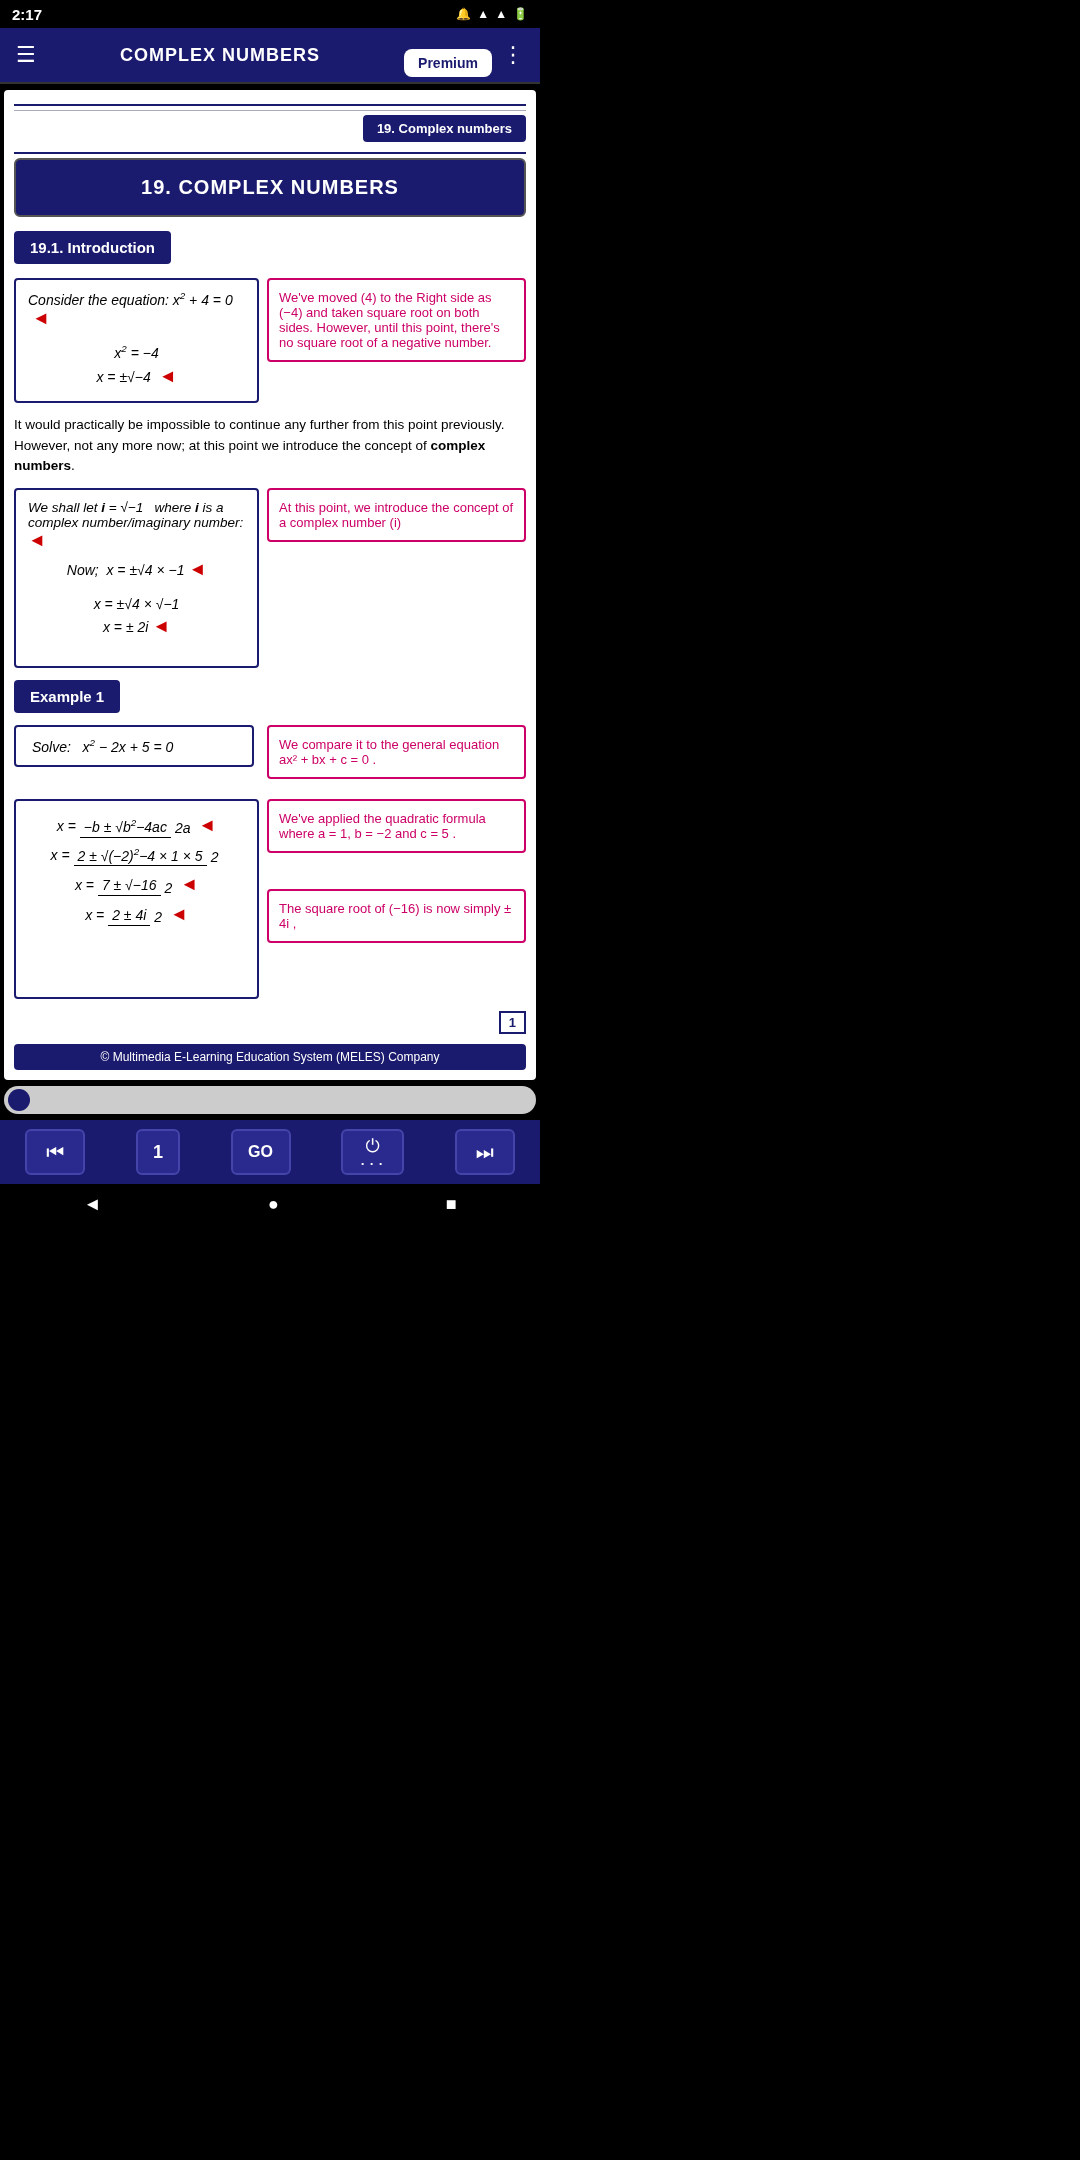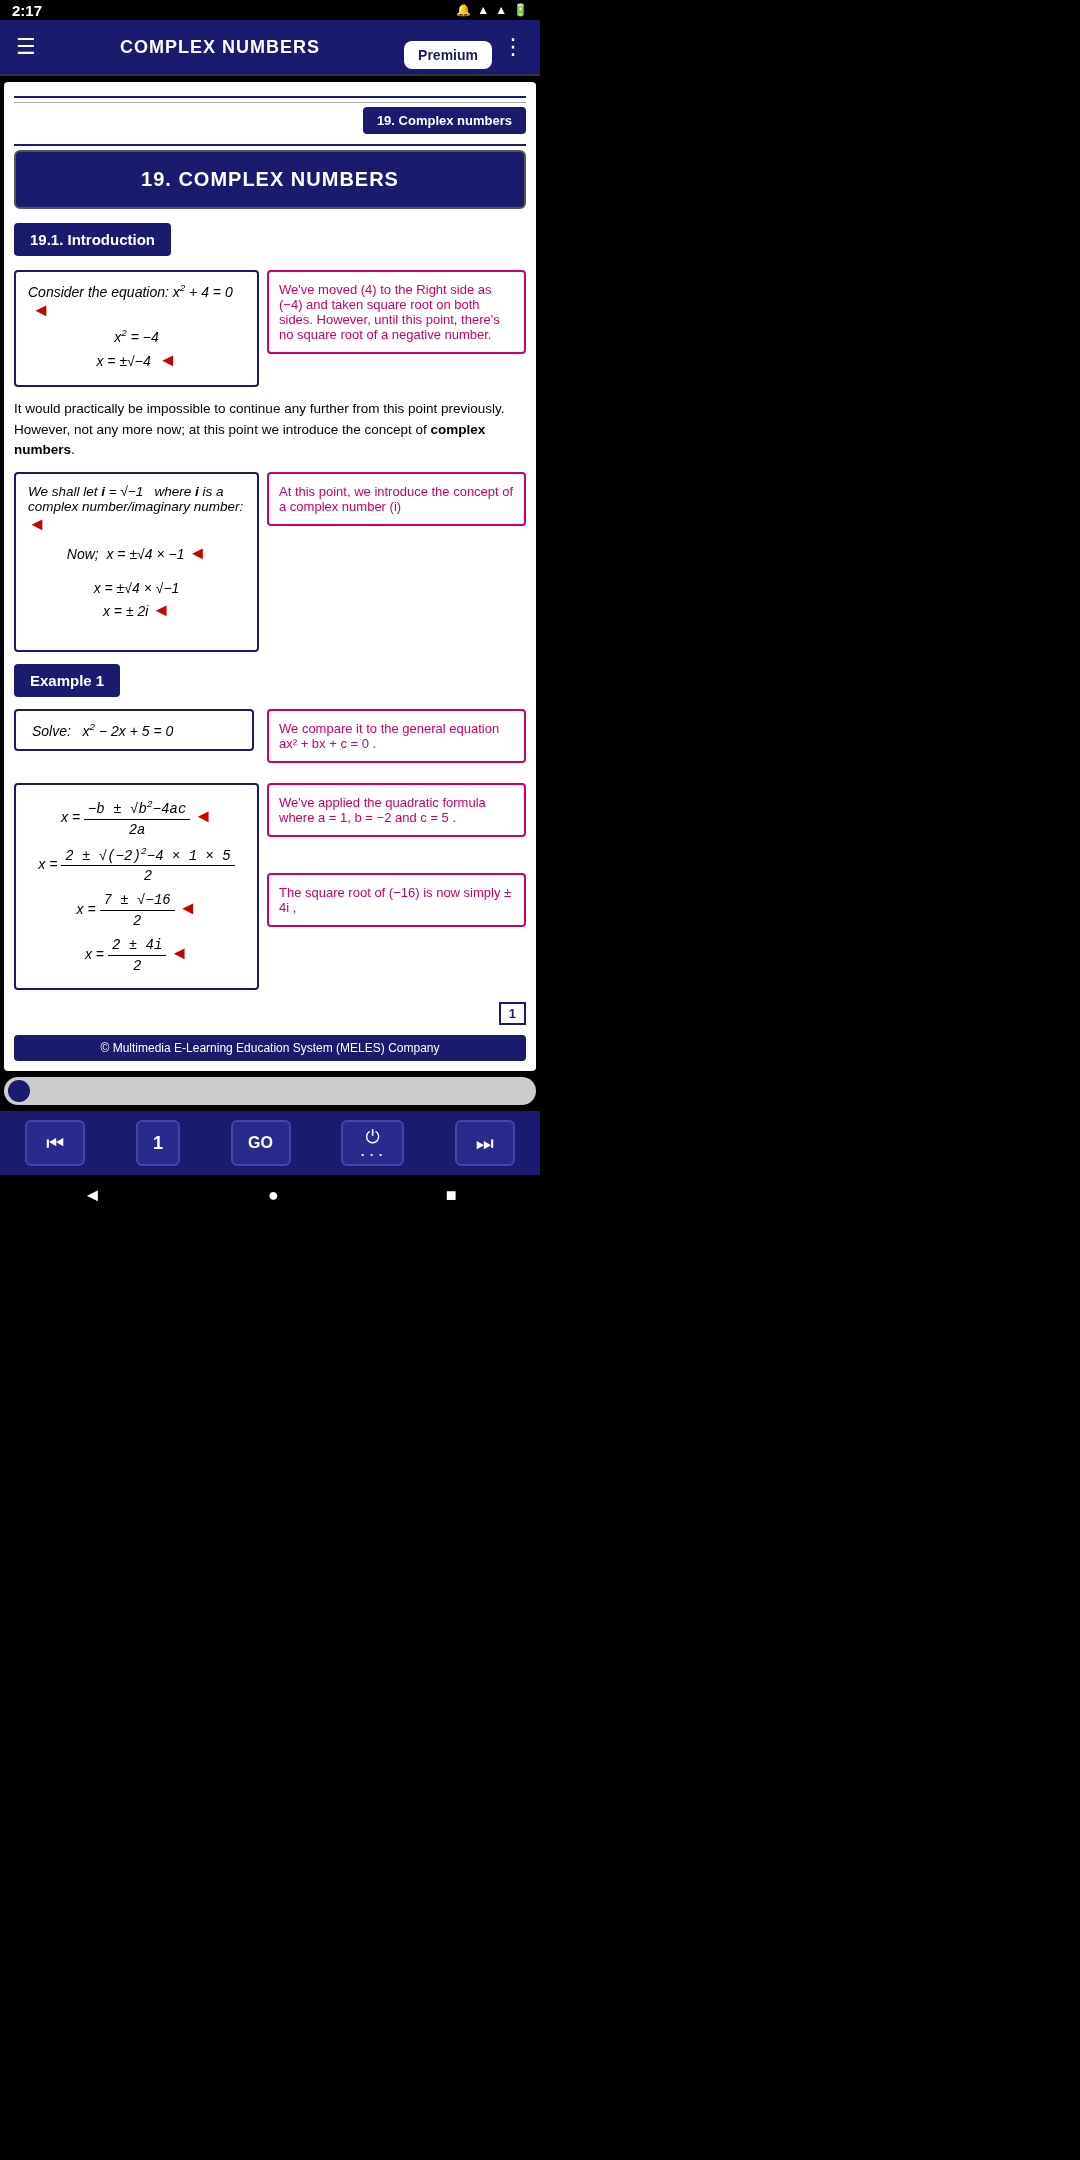--- a/index.html
+++ b/index.html
@@ -14,21 +14,21 @@
     }
 
     
     .status-bar {
       background: #000;
       color: #fff;
       display: flex;
       justify-content: space-between;
       align-items: center;
       padding: 4px 12px;
-      height: 20px;
+      height: 28px;
     }
     .status-time { font-size: 15px; font-weight: bold; }
     .status-icons { display: flex; gap: 6px; align-items: center; font-size: 12px; }
 
     
     .header {
       background: #1a1a6e;
       display: flex;
       align-items: center;
       justify-content: space-between;
@@ -228,25 +228,23 @@
     .android-nav span { color: #fff; font-size: 18px; }
 
     
     .math-center {
       text-align: center;
       font-style: italic;
       margin: 4px 0;
     }
     .fraction {
       display: inline-flex;
-      flex-direction: column;
       align-items: center;
       font-style: italic;
       vertical-align: middle;
-      font-family: Liberation Mono, monospace;
     }
     .fraction .numer {
       border-bottom: 1.5px solid #000;
       padding: 0 4px 2px 4px;
     }
     .fraction .denom { padding: 2px 4px 0 4px; }
 
     sup { font-size: 0.7em; vertical-align: super; }
 
     
@@ -331,21 +329,21 @@
   
   <div class="section-title-box">19. COMPLEX NUMBERS</div>
 
   
   <div class="subsection-label">19.1. Introduction</div>
 
   
   <div class="eq-annotation-row">
     <div class="left-col">
       <div class="eq-main-box">
-        <div class="eq-line" style="font-style:italic; font-size:14px; margin-bottom:6px;">
+        <div class="eq-line" style="font-style:italic; font-size:14px; margin-bottom:14px;">
           <span>Consider the equation: </span>
           <span style="font-style:italic;">x<sup>2</sup> + 4 = 0</span>
           <span style="color:#cc0000; font-size:18px; margin-left:4px;">◄</span>
         </div>
         <div class="math-center">
           x<sup>2</sup> = −4
         </div>
         <div class="math-center" style="margin-top:6px;">
           x = ±√−4
           <span style="color:#cc0000; font-size:18px; margin-left:4px;">◄</span>

